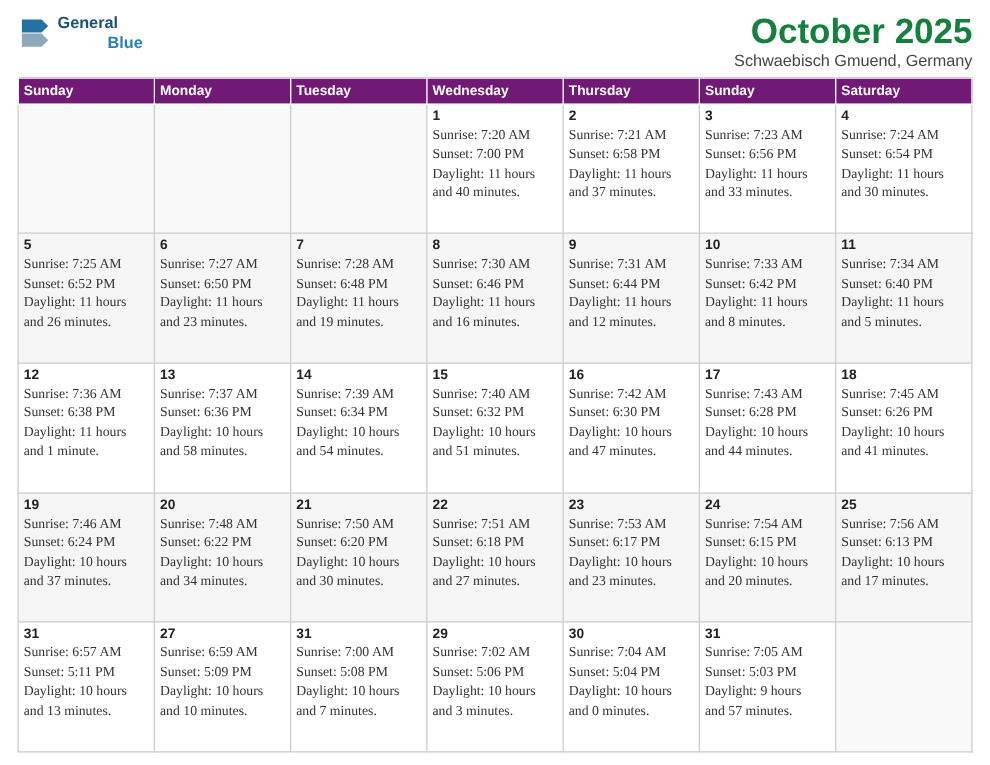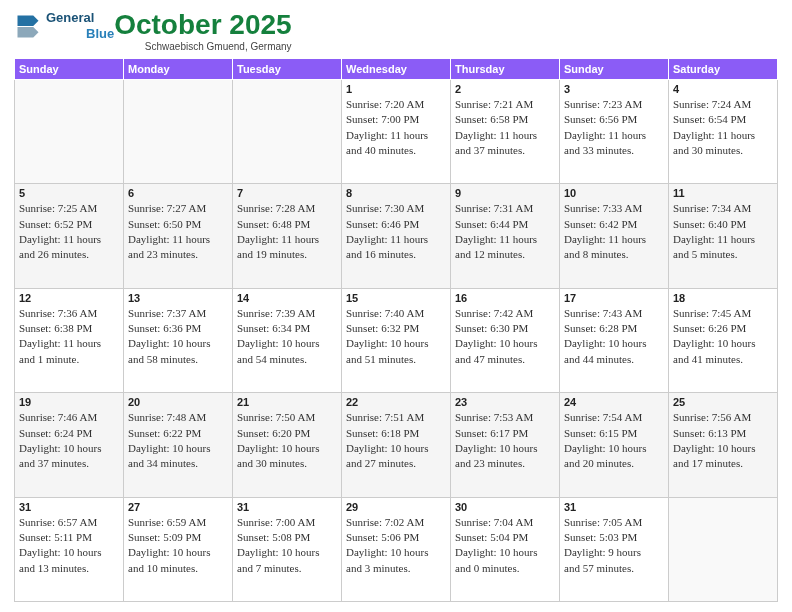--- a/index.html
+++ b/index.html
@@ -13,20 +13,21 @@
     .page {
       width: 792px;
       height: 612px;
       padding: 10px 14px 10px 14px;
       display: flex;
       flex-direction: column;
     }
     .header {
       display: flex;
       align-items: flex-start;
+      justify-content: space-between;
       margin-bottom: 6px;
     }
     .logo {
       display: flex;
       align-items: center;
       gap: 4px;
     }
     .logo-text {
       font-size: 13px;
       font-weight: bold;
@@ -40,31 +41,31 @@
     .title-block {
       text-align: right;
     }
     .month-title {
       font-size: 28px;
       font-weight: bold;
       color: #15803d;
       line-height: 1.1;
     }
     .subtitle {
-      font-size: 10px;
+      font-size: 13px;
       color: #444;
     }
     .calendar {
       flex: 1;
       border-collapse: collapse;
       width: 100%;
       table-layout: fixed;
     }
     .calendar thead tr th {
-      background: #8b5cf6;
+      background: #701a75;
       color: #fff;
       font-size: 11px;
       font-weight: bold;
       padding: 4px 4px;
       text-align: left;
       border: 1px solid #fff;
     }
     .calendar tbody tr td {
       border: 1px solid #ccc;
       vertical-align: top;

